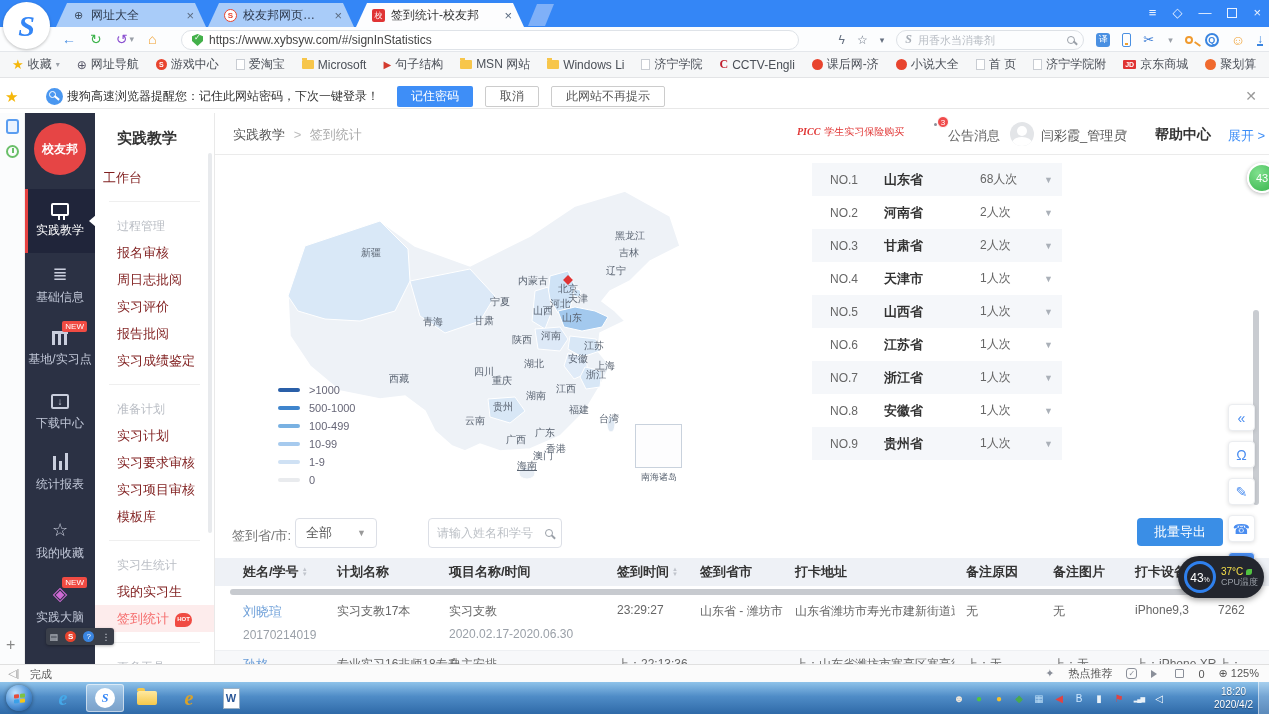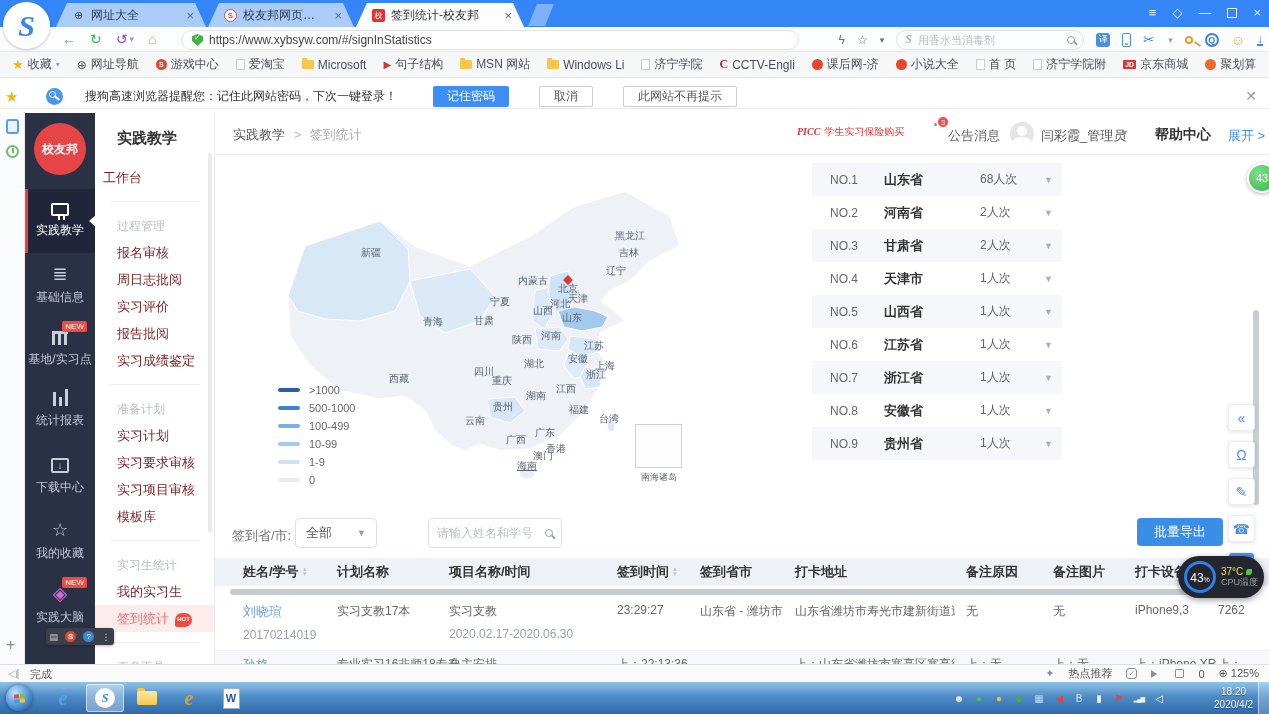--- a/index.html
+++ b/index.html
@@ -58,21 +58,21 @@
 .bm-sogou,.bm-red-circle,.bm-ju{width:11px;height:11px;border-radius:50%;background:#e8442e;color:#fff;font-size:7px;display:inline-flex;align-items:center;justify-content:center;font-weight:bold}
 .bm-ju{background:#f06a2e}
 .bm-page{width:9px;height:11px;background:#fff;border:1px solid #c9cdd3;display:inline-block}
 .bm-folder{width:12px;height:9px;background:#f7c64b;border-radius:1px;position:relative;display:inline-block}
 .bm-folder::before{content:"";position:absolute;top:-2px;left:0;width:5px;height:2px;background:#f7c64b}
 .bm-play{color:#d33a2e;font-size:10px}
 .bm-cctv{color:#c01f2e;font-weight:bold;font-family:"Liberation Serif",serif}
 .bm-jd{background:#e03434;color:#fff;font-size:7px;font-weight:bold;padding:1px 2px;border-radius:1px}
 .bm-caret{color:#9aa0a8;font-size:8px}
 
-.notifybar{position:absolute;left:0;top:84px;width:1269px;height:25px;background:#fff;border-bottom:1px solid #e8e8e8;display:flex;align-items:center;gap:22px;padding-left:46px}
+.notifybar{position:absolute;left:0;top:84px;width:1269px;height:25px;background:#fff;border-bottom:1px solid #e8e8e8;display:flex;align-items:center;gap:4px;padding-left:46px}
 .quickstar{position:absolute;left:5px;top:88px;color:#f5b70a;font-size:15px;z-index:2}
 .key-badge{width:17px;height:17px;border-radius:50%;background:#4a97f0;position:relative;flex:none}
 .key-badge::before{content:"";position:absolute;width:5px;height:5px;border:1.5px solid #fff;border-radius:50%;top:3px;left:3px}
 .key-badge::after{content:"";position:absolute;width:6px;height:1.5px;background:#fff;top:9px;left:8px;transform:rotate(40deg)}
 .notifytext{color:#333;font-size:12px}
 .nbtn{height:21px;padding:0 14px;font-size:12px;display:inline-flex;align-items:center;border-radius:2px;cursor:pointer;margin-left:8px}
 .nbtn.primary{background:#3e8ef7;color:#fff;margin-left:14px}
 .nbtn.ghost{background:#fff;border:1px solid #ccc;color:#555}
 .notifyclose{position:absolute;right:12px;color:#999;font-size:14px;cursor:pointer}
 
@@ -379,26 +379,26 @@
         <div class="dsb-item">
           <span class="gi">≣</span>
           <span>基础信息</span>
         </div>
         <div class="dsb-item">
           <span class="badge-new">NEW</span>
           <span class="i-build"></span>
           <span>基地/实习点</span>
         </div>
         <div class="dsb-item">
+          <span class="i-dl"></span>
+          <span>下载中心</span>
+        </div>
+        <div class="dsb-item">
           <span class="i-chart"></span>
           <span>统计报表</span>
-        </div>
-        <div class="dsb-item">
-          <span class="i-dl"></span>
-          <span>下载中心</span>
         </div>
         <div class="dsb-item">
           <span class="gi">☆</span>
           <span>我的收藏</span>
         </div>
         <div class="dsb-item">
           <span class="badge-new">NEW</span>
           <span class="gi i-cube">◈</span>
           <span>实践大脑</span>
         </div>

